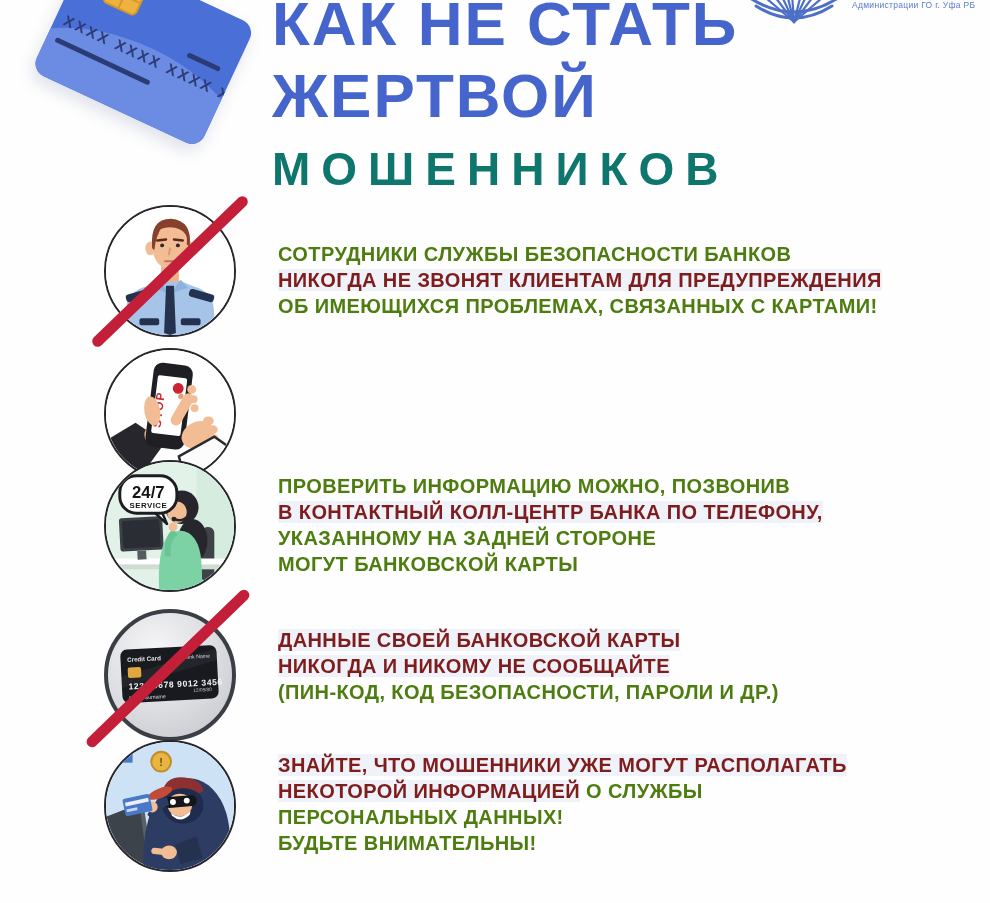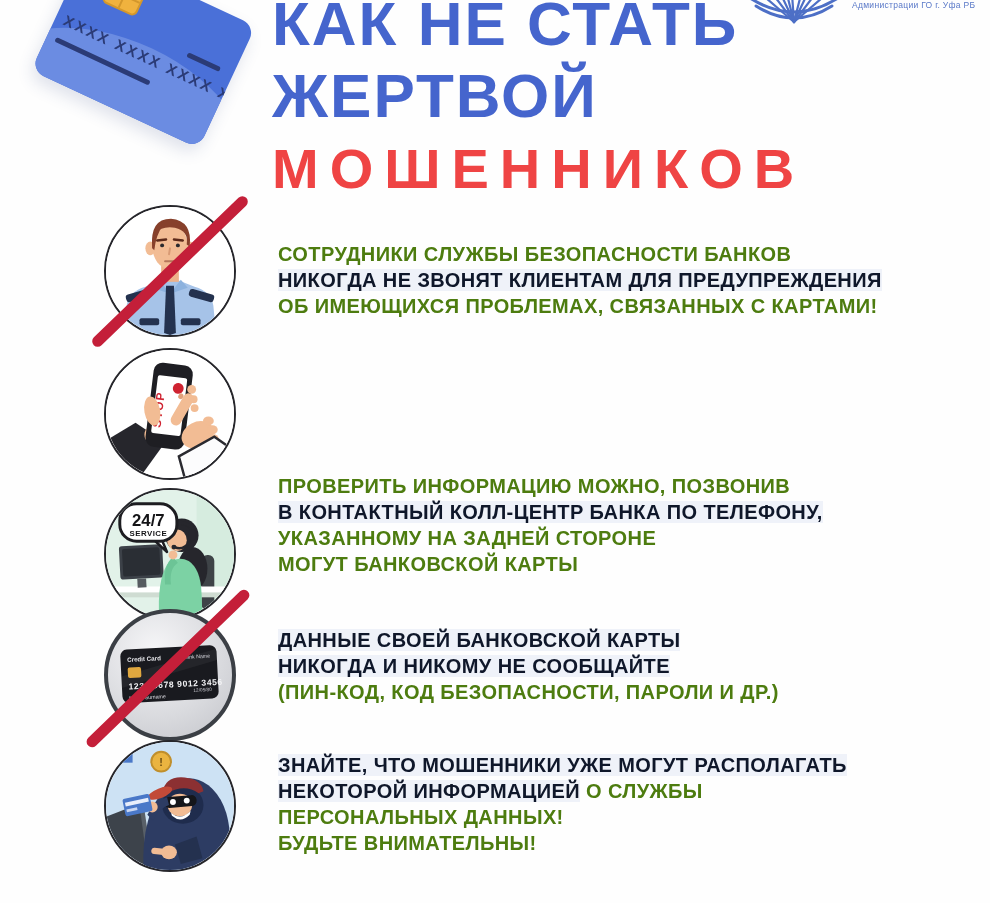--- a/index.html
+++ b/index.html
@@ -51,21 +51,21 @@
     position:absolute; left:852px; top:0px; width:140px;
     font-size:8.5px; color:#5a79c8; letter-spacing:0.3px; white-space:nowrap;
   }
 
   
   .title { position:absolute; left:272px; top:-12px; margin:0; font-weight:bold; }
   .title .t1, .title .t2 {
     display:block; font-size:62px; line-height:72px; letter-spacing:2px; color:#4565cd;
   }
   .title .t3 {
-    display:block; font-size:56px; line-height:74px; letter-spacing:11px; color:#ef4444;text-align:right;
+    display:block; font-size:46px; line-height:74px; letter-spacing:11px; color:#0f766e;
   }
 
   
   .tip-icon {
     position:absolute; left:104px; width:132px; height:132px; box-sizing:border-box;
     border:2px solid #26262b; border-radius:50%; overflow:hidden; background:#fff; z-index:2;
   }
   .tip-icon svg { display:block; width:100%; height:100%; }
   .tip-icon.ring {
     border:4px solid #3b3f45;
@@ -73,21 +73,21 @@
   }
   .slash {
     position:absolute; width:212px; height:11px; background:#c41f39;
     border-radius:6px; transform:rotate(-44deg); z-index:5;
   }
   .tip-text {
     position:absolute; left:278px; font-size:20px; font-weight:bold;
     line-height:26px; letter-spacing:0.4px; white-space:nowrap; z-index:1;
   }
   .tip-text span[data-tone="dark"]   { color:#4d7c0f; }
-  .tip-text span[data-tone="accent"] { color:#0f172a; background:rgba(130,160,215,0.12);margin-top:12px; }
+  .tip-text span[data-tone="accent"] { color:#7f1d1d; background:rgba(130,160,215,0.12);margin-top:12px; }
 </style>
 </head>
 <body>
 
 <div class="poster">
 
   <div class="decor-card">
     <div class="sheen"></div>
     <div class="chip"></div>
     <div class="card-number">XXXX XXXX XXXX XXXX</div>
@@ -168,21 +168,21 @@
       <rect x="72" y="42" width="11" height="36" rx="5.5" fill="#f2bc94" transform="rotate(30 77 60)"></rect>
       <ellipse cx="76" cy="47" rx="2.5" ry="3" fill="#e0a07a" transform="rotate(30 76 47)"></ellipse>
       <ellipse cx="93" cy="86" rx="17" ry="13" fill="#f2bc94" transform="rotate(-28 93 86)"></ellipse>
       <ellipse cx="104" cy="72" rx="5.5" ry="4.5" fill="#f2bc94"></ellipse>
       <ellipse cx="108" cy="81" rx="5.5" ry="4.5" fill="#f2bc94"></ellipse>
       <ellipse cx="109" cy="90" rx="5.5" ry="4.5" fill="#f2bc94"></ellipse>
       <path d="M74,108 L110,88 L130,102 L130,130 L80,130 Z" fill="#fcfcfd" stroke="#2a2a30" stroke-width="2.5"></path>
     </svg>
   </div>
 
-  <div class="tip-icon" style="top:488px">
+  <div class="tip-icon" style="top:460px">
     <svg viewBox="0 0 130 130">
       <rect width="130" height="130" fill="#e2f2e9"></rect>
       <rect x="92" y="0" width="38" height="130" fill="#d6ecdf"></rect>
       <rect x="97" y="66" width="13" height="56" rx="6" fill="#3e4347"></rect>
       <rect x="4" y="98" width="118" height="7" fill="#ffffff"></rect>
       <rect x="4" y="104" width="118" height="5" fill="#cfdcd2"></rect>
       <g transform="rotate(-3 36 76)">
         <rect x="14" y="56" width="44" height="34" rx="3" fill="#3c4148"></rect>
         <rect x="17" y="59" width="38" height="28" rx="2" fill="#2a2e34"></rect>
         <rect x="31" y="90" width="9" height="9" fill="#565b60"></rect>

